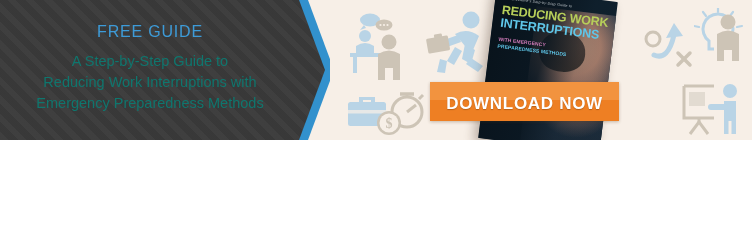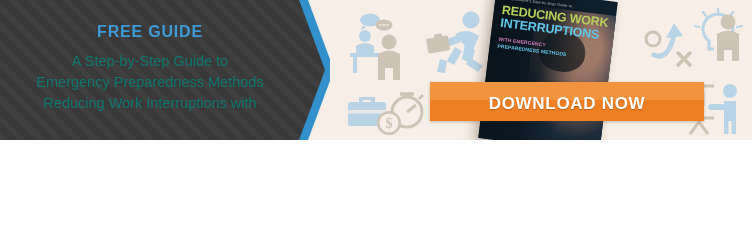--- a/index.html
+++ b/index.html
@@ -58,21 +58,21 @@
     position: absolute;
     left: 0;
     top: 22px;
     width: 300px;
     text-align: center;
     z-index: 6;
   }
   .eyebrow {
     color: #3d9bd8;
     font-size: 16px;
-    font-weight: bold;
+    font-weight: normal;
     letter-spacing: 0.8px;
     line-height: 20px;
     margin: 0 0 9px 0;
   }
   .subhead {
     color: #0f766e;
     font-size: 14.5px;
     font-weight: normal;
     line-height: 21px;
     margin: 0;
@@ -171,21 +171,21 @@
     font-weight: bold;
     line-height: 7px;
     letter-spacing: .1px;
   }
 
   
   .cta {
     position: absolute;
     left: 430px;
     top: 82px;
-    width: 274px;
+    width: 189px;
     height: 39px;
     z-index: 7;
     border: 0;
     padding: 12px;
     cursor: pointer;
     color: #ffffff;
     font-family: "Liberation Sans", sans-serif;
     font-size: 17px;
     font-weight: bold;
     letter-spacing: 0.7px;
@@ -319,22 +319,22 @@
     </div>
 
   </div>
 
   <div class="dark-panel-edge"></div>
   <div class="dark-panel"></div>
 
   <div class="headline-block">
     <div class="eyebrow">FREE GUIDE</div>
     <div class="subhead">A Step-by-Step Guide to</div>
+    <div class="subhead">Reducing Work Interruptions with</div>
     <div class="subhead">Emergency Preparedness Methods</div>
-    <div class="subhead">Reducing Work Interruptions with</div>
   </div>
 
   <div class="ebook">
     <div class="ebook-photo"></div>
     <div class="ebook-shade"></div>
     <div class="ebook-txt">
       <div class="eb-pre">The Executive's Step-by-Step Guide to</div>
       <div class="eb-t1">REDUCING WORK</div>
       <div class="eb-t2">INTERRUPTIONS</div>
       <div class="eb-s1">WITH EMERGENCY</div>

